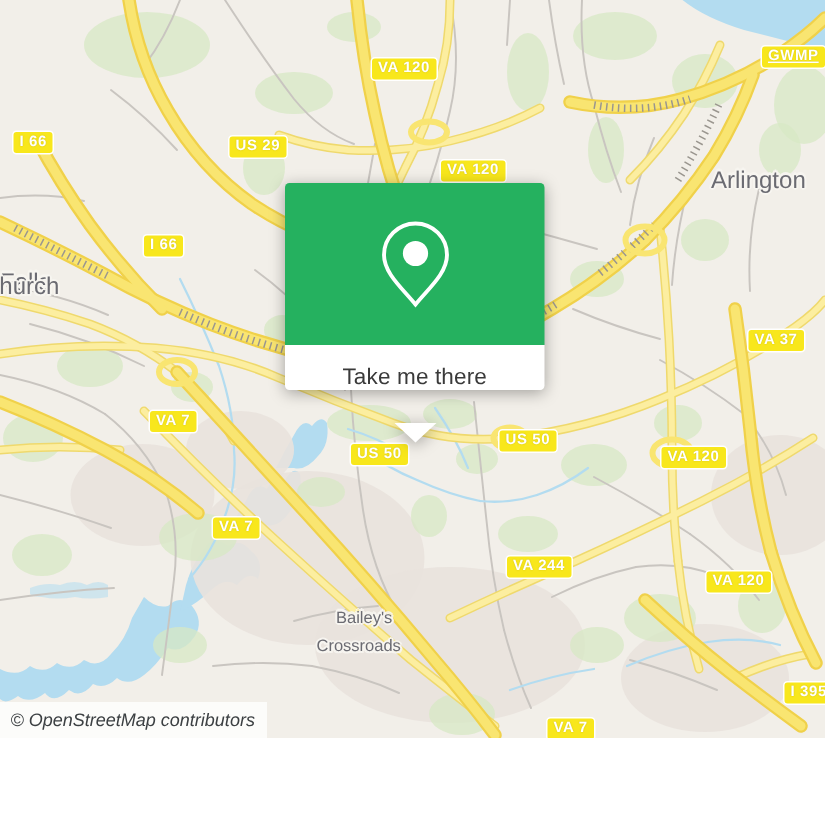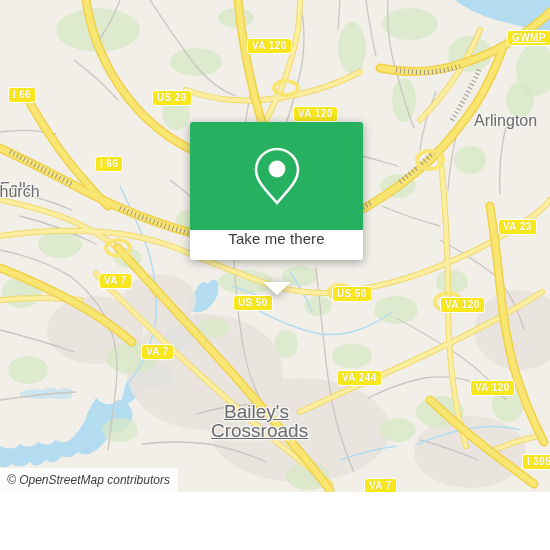--- a/index.html
+++ b/index.html
@@ -35,36 +35,36 @@
   .place{
     position:absolute;
     color:#6b6b72;
     font-size:16px;
     line-height:17px;
     white-space:nowrap;
     text-shadow:
       -1.4px 0 #f7f5f0, 1.4px 0 #f7f5f0, 0 -1.4px #f7f5f0, 0 1.4px #f7f5f0,
       -1px -1px #f7f5f0, 1px -1px #f7f5f0, -1px 1px #f7f5f0, 1px 1px #f7f5f0;
   }
-  .place.small{font-size:19px;line-height:14px;text-align:center;text-decoration:underline;}
+  .place.small{font-size:11px;line-height:14px;text-align:center;}
 
   
   .popup{
     position:absolute;left:190px;top:122px;width:173px;
     border-radius:3px;
     filter:drop-shadow(0 2px 5px rgba(0,0,0,.33));
   }
   .popup-top{
     background:#25b15f;
     height:108px;border-radius:3px 3px 0 0;
     display:flex;align-items:center;justify-content:center;
   }
   .popup-bottom{
     background:#ffffff;height:30px;border-radius:0 0 3px 3px;
-    display:flex;align-items:flex-start;justify-content:center;
+    display:flex;align-items:flex-end;justify-content:center;
     color:#3a3a3a;font-size:15px;letter-spacing:.1px;
   }
   .popup-tail{
     position:absolute;left:50%;top:160px;transform:translateX(-50%);
     width:0;height:0;
     border-left:14px solid transparent;
     border-right:14px solid transparent;
     border-top:13px solid #ffffff;
   }
 
@@ -312,21 +312,21 @@
       </g>
     </svg>
 
     <div>
       <div class="shield" style="left:247px;top:38px;">VA 120</div>
       <div class="shield" style="left:507px;top:30px;text-decoration:underline;">GWMP</div>
       <div class="shield" style="left:8px;top:87px;">I 66</div>
       <div class="shield" style="left:120px;top:90px;margin-left:32px;">US 29</div>
       <div class="shield" style="left:293px;top:106px;">VA 120</div>
       <div class="shield" style="left:95px;top:156px;">I 66</div>
-      <div class="shield" style="left:498px;top:219px;">VA 23</div>
+      <div class="shield" style="left:498px;top:219px;">VA 37</div>
       <div class="shield" style="left:99px;top:273px;">VA 7</div>
       <div class="shield" style="left:233px;top:295px;">US 50</div>
       <div class="shield" style="left:332px;top:286px;">US 50</div>
       <div class="shield" style="left:440px;top:297px;">VA 120</div>
       <div class="shield" style="left:141px;top:344px;">VA 7</div>
       <div class="shield" style="left:337px;top:370px;">VA 244</div>
       <div class="shield" style="left:470px;top:380px;">VA 120</div>
       <div class="shield" style="left:522px;top:454px;">I 395</div>
       <div class="shield" style="left:364px;top:478px;">VA 7</div>
     </div>

